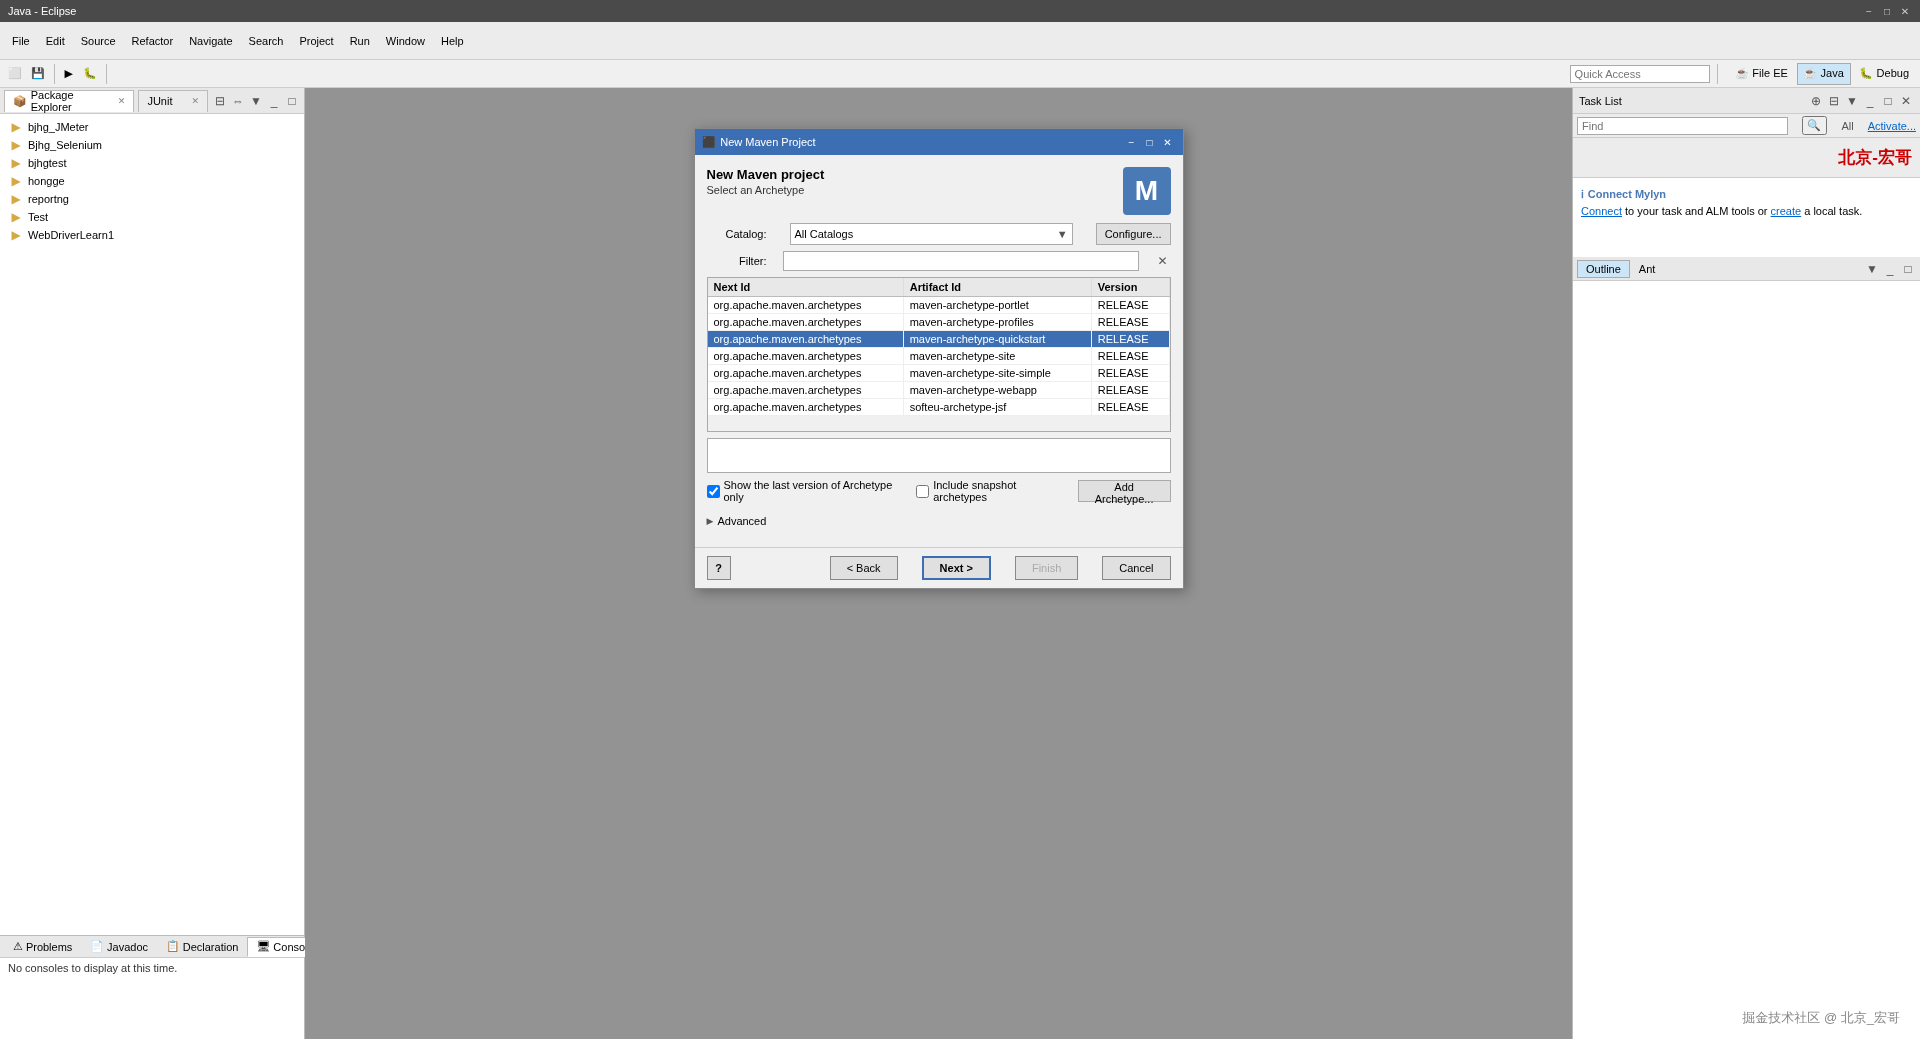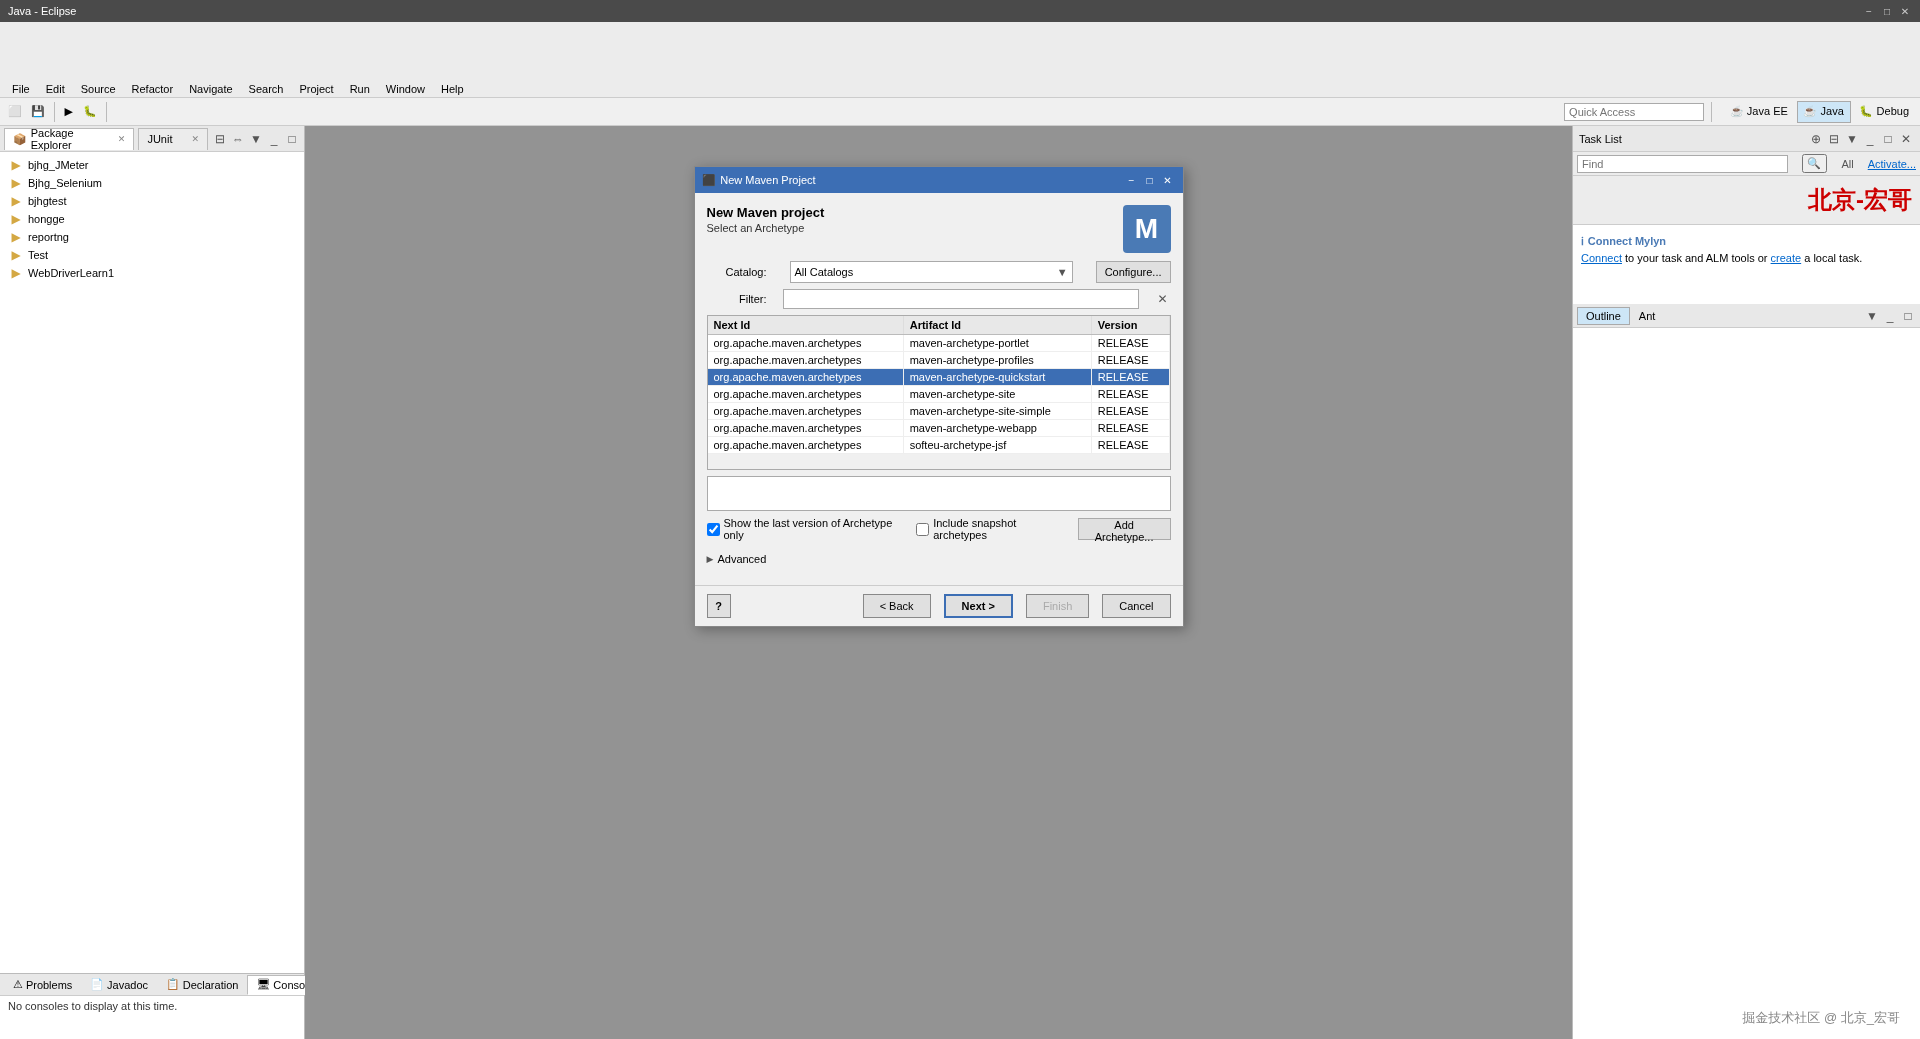--- a/index.html
+++ b/index.html
@@ -14,28 +14,27 @@
       padding: 0 8px;
       color: #fff;
       font-size: 11px;
       justify-content: space-between;
     }
     #title-bar .win-controls { display: flex; gap: 4px; }
     #title-bar .win-btn { width: 14px; height: 14px; font-size: 10px; color: #ccc; cursor: pointer; display: flex; align-items: center; justify-content: center; }
 
     
     #menu-bar {
-      height: 28px;
+      height: 38px;
       background: #ECECEC;
       display: flex;
-      align-items: flex-end;
+      align-items: center;
       padding: 0 4px;
       border-bottom: 1px solid #ccc;
       font-size: 11px;
-      margin-top: 48px;
     }
     .menu-item { padding: 2px 8px; cursor: pointer; }
 
     
     #toolbar {
       height: 28px;
       background: #F0F0F0;
       display: flex;
       align-items: center;
       padding: 0 4px;
@@ -281,21 +280,21 @@
     .checkbox-item { display: flex; align-items: center; gap: 4px; cursor: pointer; }
 
     .dialog-footer {
       padding: 8px 12px;
       background: #F0F0F0;
       border-top: 1px solid #ccc;
       display: flex;
       align-items: center;
       justify-content: space-between;
     }
-    .footer-btns { display: flex; gap: 13px; border-radius: 11px; }
+    .footer-btns { display: flex; gap: 24px; border-radius: 11px; }
     .btn-dialog { height: 24px; padding: 0 16px; font-size: 11px; border: 1px solid #888; cursor: pointer; background: #E0E0E0; }
     .btn-dialog:disabled { color: #aaa; cursor: default; }
     .btn-dialog.highlighted { border: 2px solid #3c6eb4; font-weight: bold; }
 
     
     .advanced-row {
       display: flex;
       align-items: center;
       gap: 4px;
       font-size: 11px;
@@ -325,21 +324,21 @@
       bottom: 12px;
       right: 20px;
       font-size: 13px;
       color: #888;
       margin-top: 39px;
     }
 
     
     #right-brand {
       padding: 8px;
-      font-size: 24px;
+      font-size: 17px;
       font-weight: bold;
       color: #cc0000;
       text-align: right;
     }
     .view-header-icons { display: flex; gap: 2px; margin-left: auto; }
     .hdr-icon { width: 16px; height: 16px; cursor: pointer; display: flex; align-items: center; justify-content: center; font-size: 12px; color: #555; }
 
     
     ::-webkit-scrollbar { width: 8px; height: 8px; }
     ::-webkit-scrollbar-track { background: #f1f1f1; }
@@ -374,21 +373,21 @@
   <button class="tb-btn">⬜</button>
   <button class="tb-btn">💾</button>
   <div class="tb-separator"></div>
   <button class="tb-btn">▶</button>
   <button class="tb-btn">🐛</button>
   <div class="tb-separator"></div>
   <div class="quick-access-bar">
     <input class="quick-access-input" type="text" placeholder="Quick Access" style="">
     <div class="tb-separator"></div>
     <div class="perspective-area">
-      <button class="persp-btn">☕ Java EE</button>
+      <button class="persp-btn">☕ File EE</button>
       <button class="persp-btn active">☕ Java</button>
       <button class="persp-btn">🐛 Debug</button>
     </div>
   </div>
 </div>
 
 <div id="main-layout">
 
   <div id="left-panel">
     <div class="view-header">

